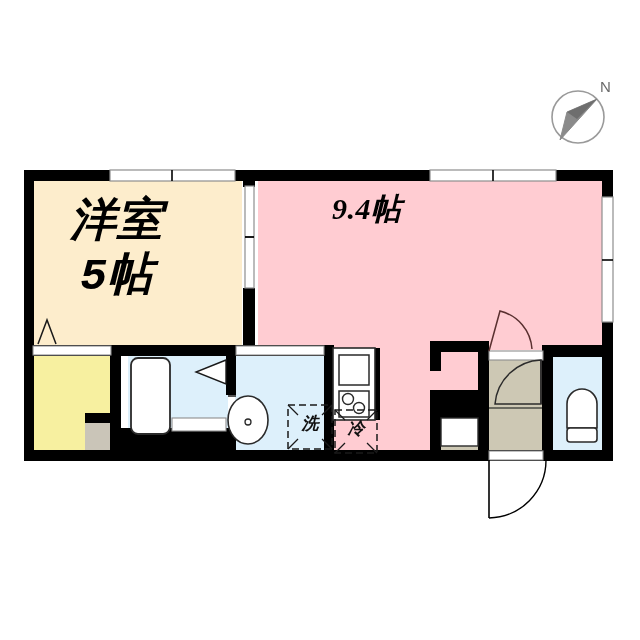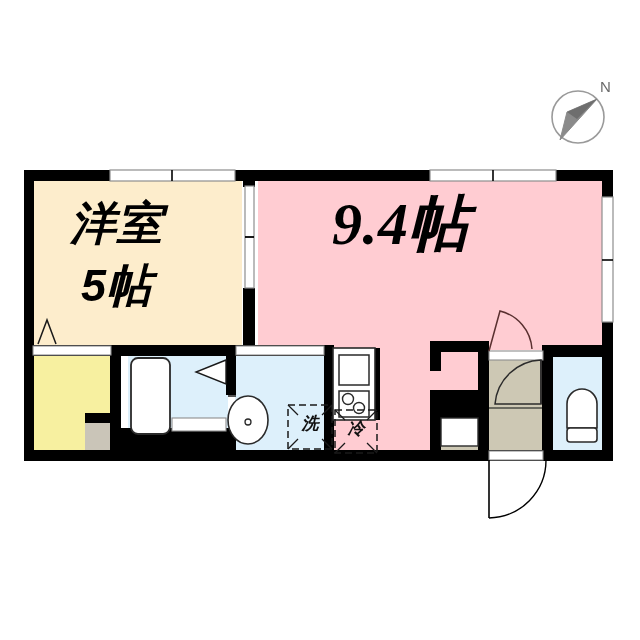--- a/index.html
+++ b/index.html
@@ -21,23 +21,23 @@
     position: absolute;
     font-style: italic;
     font-weight: 700;
     color: #000000;
     white-space: nowrap;
     line-height: 1.02;
     text-align: center;
     letter-spacing: 0.5px;
   }
   .rl-ldk { left: 332px; top: 196px; font-size: 49px; font-family: "Liberation Serif", serif; }
-  .rl-ldk .sz { font-size: 60px; display: block; margin-top: -2px; }
-  .rl-wash { left: 70px; top: 200px; font-size: 46px; font-family: Liberation Sans, sans-serif; font-weight: 600; }
-  .rl-wash .sz { font-size: 45px; display: block; margin-top: 16px; }
+  .rl-ldk .sz { font-size: 30px; display: block; margin-top: -2px; }
+  .rl-wash { left: 70px; top: 200px; font-size: 46px; font-family: Liberation Mono, monospace; font-weight: 600; }
+  .rl-wash .sz { font-size: 45px; display: block; margin-top: 8px; }
 
   .tag {
     position: absolute;
     font-family: "DejaVu Sans", sans-serif;
     font-style: italic;
     font-weight: 600;
     font-size: 17px;
     color: #111111;
     text-align: center;
   }

